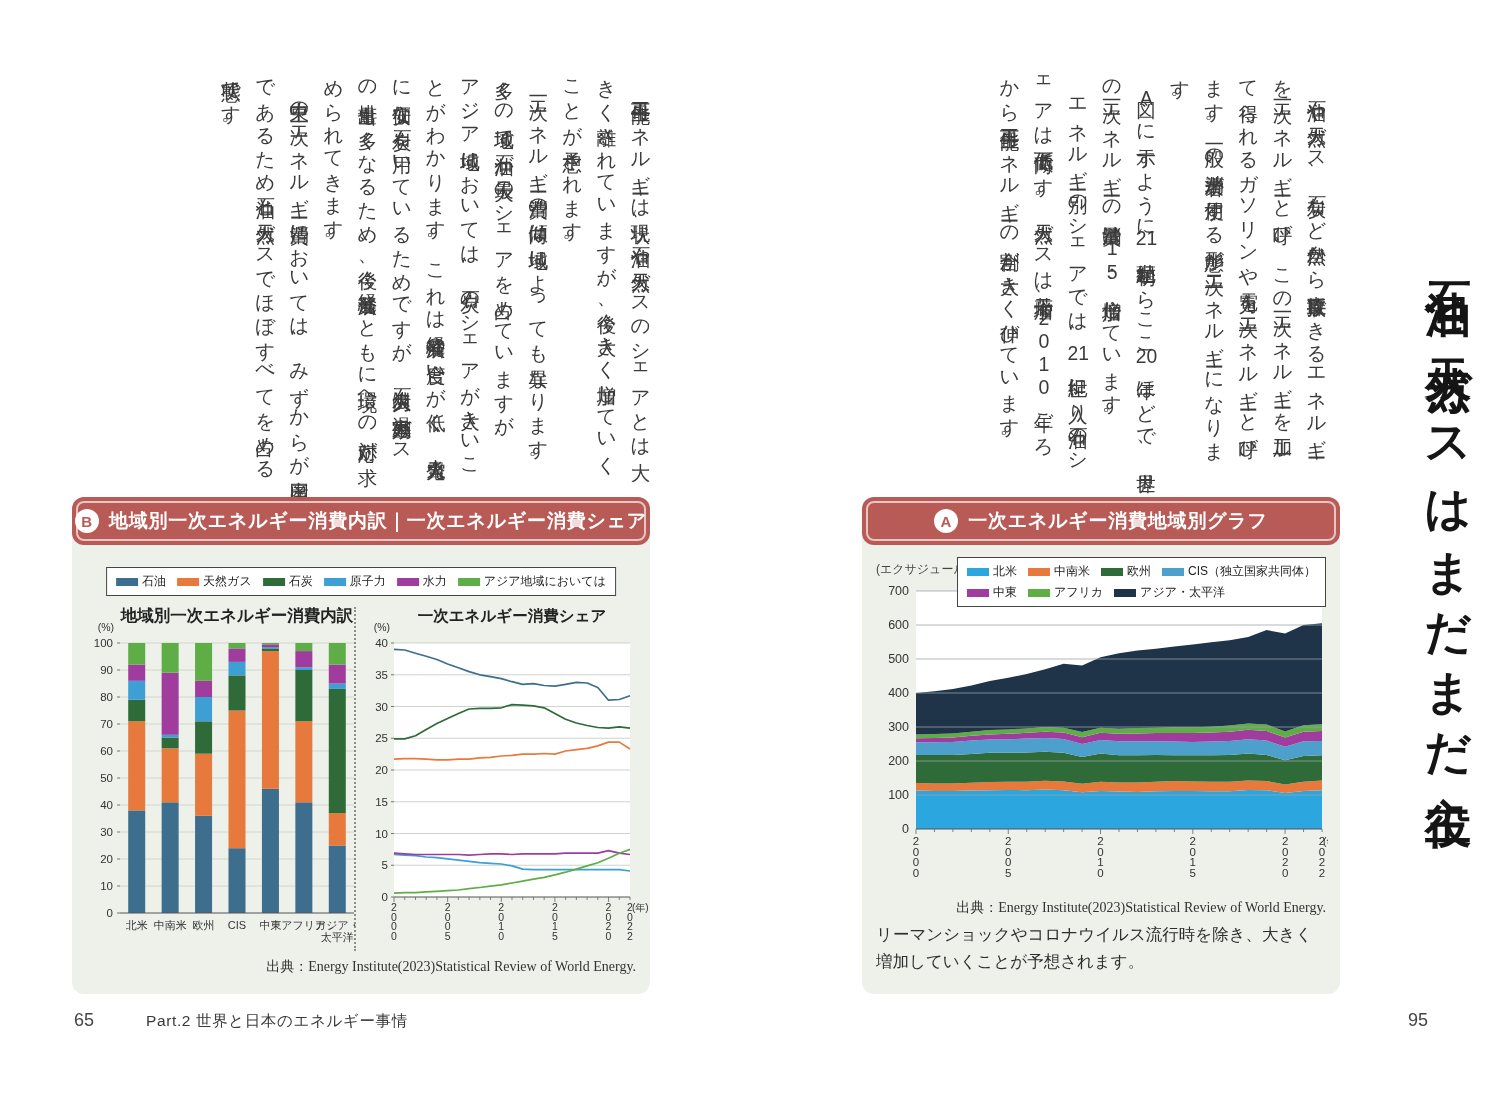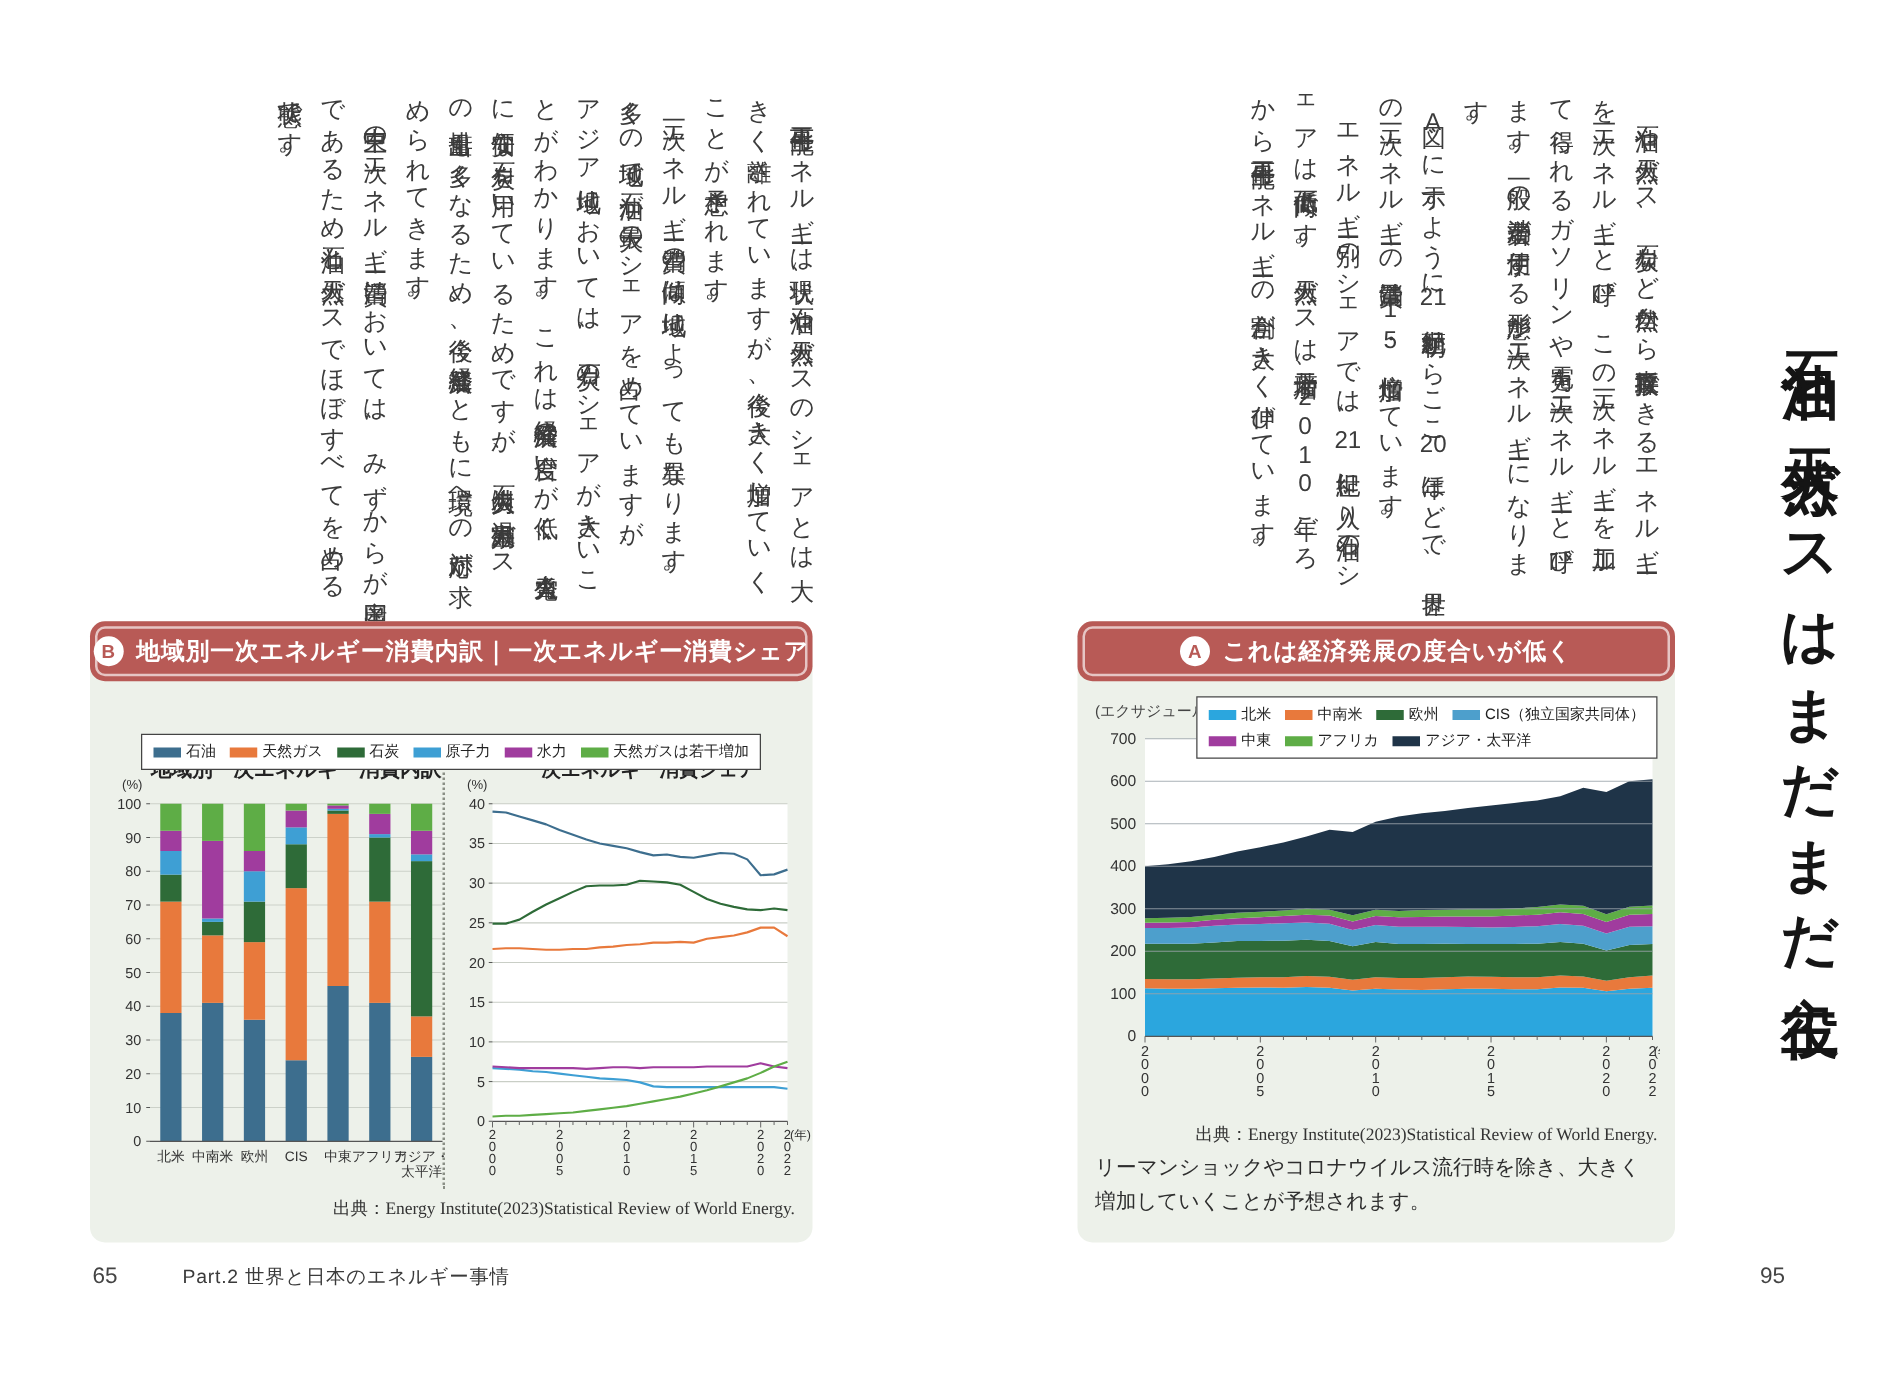--- a/index.html
+++ b/index.html
@@ -33,21 +33,21 @@
   .header-badge{width:24px;height:24px;border-radius:50%;background:#fff;color:#B85A56;
                 font-size:15px;font-weight:bold;display:flex;align-items:center;justify-content:center;flex:0 0 auto;}
 
   
   .legend{position:absolute;background:#fff;border:1px solid #444;display:flex;flex-direction:column;
           gap:4px;padding:5px 9px;font-size:12px;color:#222;z-index:3;}
   .legend-row{display:flex;gap:11px;align-items:center;}
   .leg-item{display:flex;align-items:center;gap:4px;white-space:nowrap;}
   .swatch{width:22px;height:8px;display:inline-block;}
   #legend-a{top:60px;right:14px;}
-  #legend-b{top:90px;left:50%;transform:translateX(-50%);}
+  #legend-b{top:70px;left:50%;transform:translateX(-50%);}
 
   #unit-a{position:absolute;top:64px;left:14px;font-size:12px;color:#444;}
   #area-svg{position:absolute;left:12px;top:80px;}
   #bar-svg{position:absolute;left:8px;top:104px;}
   #line-svg{position:absolute;left:288px;top:104px;}
   #dotted-sep{position:absolute;left:282px;top:110px;height:344px;border-left:2px dotted #8a8f85;}
 
   .source{position:absolute;font-family:"Liberation Serif","DejaVu Serif",serif;font-size:14px;color:#333;}
   #source-a{top:402px;right:14px;}
   #source-b{bottom:18px;right:14px;}
@@ -69,21 +69,21 @@
 
   <div id="right-text" class="vtext">
       <p>石油や天然ガス、石炭など自然から直接採取できるエネルギーを一次エネルギーと呼び、この一次エネルギーを加工して得られるガソリンや電力を二次エネルギーと呼びます。一般の消費者が使用する形態が二次エネルギーになります。</p>
       <p>図Aに示すように<span class="tcy">21</span>世紀初頭からここ<span class="tcy">20</span>年ほどで、世界の一次エネルギーの消費量は1・5倍増加しています。</p>
       <p>エネルギー別のシェアでは、<span class="tcy">21</span>世紀に入り石油のシェアは低下傾向です。天然ガスは若干増加、2010年ごろから再生可能エネルギーの割合が大きく伸びています。</p>
     </div>
 
   <div id="panel-a" class="panel">
     <div class="panel-header">
       <span class="header-badge">A</span>
-      <span>これは経済発展の度合いが低く</span>
+      <span>一次エネルギー消費地域別グラフ</span>
     </div>
     <div id="unit-a">(エクサジュール)</div>
     <div id="legend-a" class="legend">
         <div class="legend-row">
           <span class="leg-item">
             <span class="swatch" style="background: rgb(43, 166, 222);"></span>
             <span>北米</span>
           </span>
           <span class="leg-item">
             <span class="swatch" style="background: rgb(232, 121, 60);"></span>
@@ -203,21 +203,21 @@
           <span class="leg-item">
             <span class="swatch" style="background: rgb(62, 159, 212);"></span>
             <span>原子力</span>
           </span>
           <span class="leg-item">
             <span class="swatch" style="background: rgb(160, 60, 158);"></span>
             <span>水力</span>
           </span>
           <span class="leg-item">
             <span class="swatch" style="background: rgb(94, 173, 70);"></span>
-            <span>天然ガスは若干増加</span>
+            <span>アジア地域においては</span>
           </span>
         </div>
       </div>
     <svg id="bar-svg" width="280" height="352">
         <text x="157" y="20" font-size="16.5" fill="#222" font-weight="bold" text-anchor="middle">地域別一次エネルギー消費内訳</text>
         <text x="34" y="30" font-size="10.5" fill="#333" text-anchor="end">(%)</text>
         <text x="33" y="316" font-size="11.5" fill="#333" text-anchor="end">0</text>
         <line x1="37" y1="312" x2="40" y2="312" stroke="#555" stroke-width="0.8"></line>
         <line x1="40" y1="285" x2="274" y2="285" stroke="#ccd1c9" stroke-width="0.8"></line>
         <text x="33" y="289" font-size="11.5" fill="#333" text-anchor="end">10</text>

